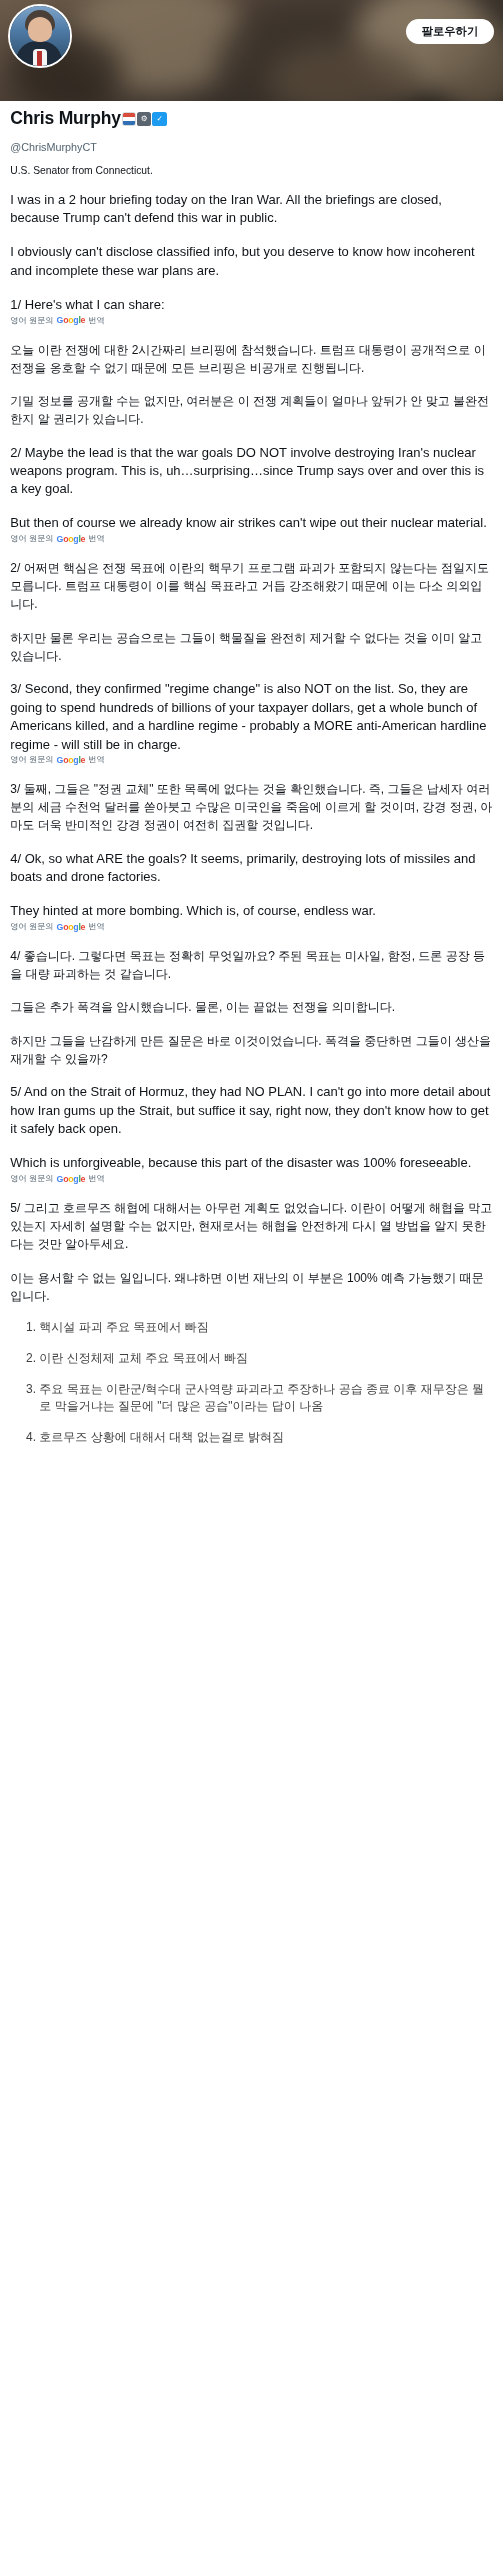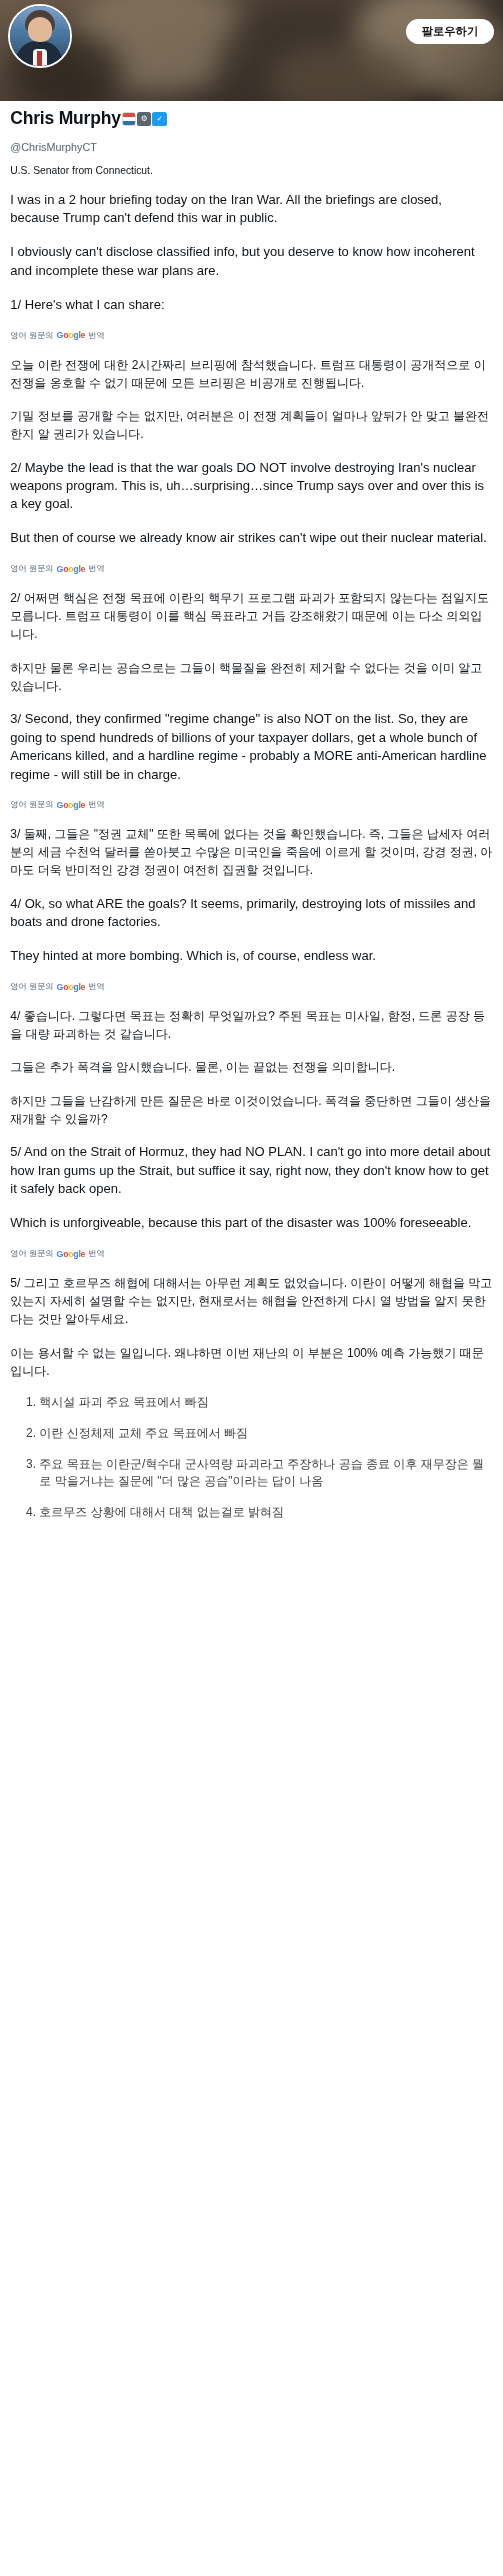--- a/index.html
+++ b/index.html
@@ -169,21 +169,21 @@
     font-size: 12px;
     line-height: 1.5;
   }
   .para:first-child { margin-top: 13.4px; }
 
   
   .translate-row {
     display: flex;
     align-items: center;
     gap: 3.1px;
-    margin-top: 17px;
+    margin-top: 2px;
     font-size: 8.2px;
     color: #536471;
     line-height: 1;
   }
   .translate-row .g-logo {
     font-weight: bold;
     font-size: 8.8px;
     letter-spacing: -0.3px;
   }
   .g1 { color: #4285F4; }

